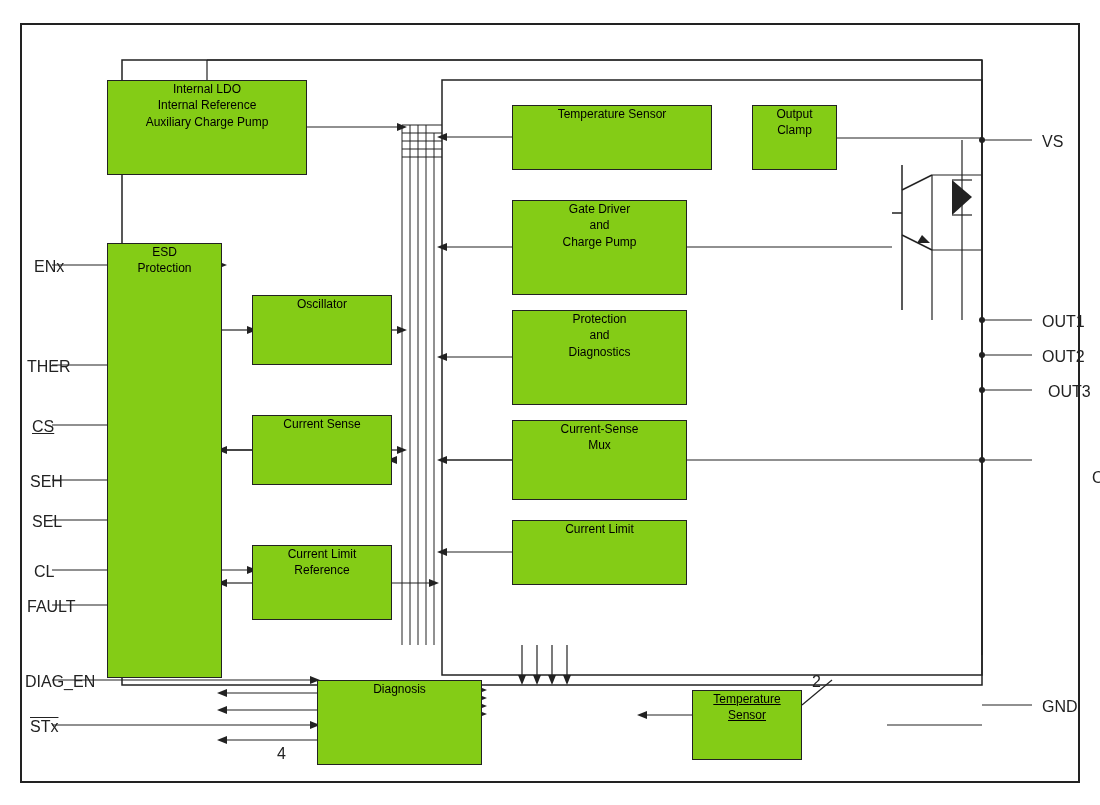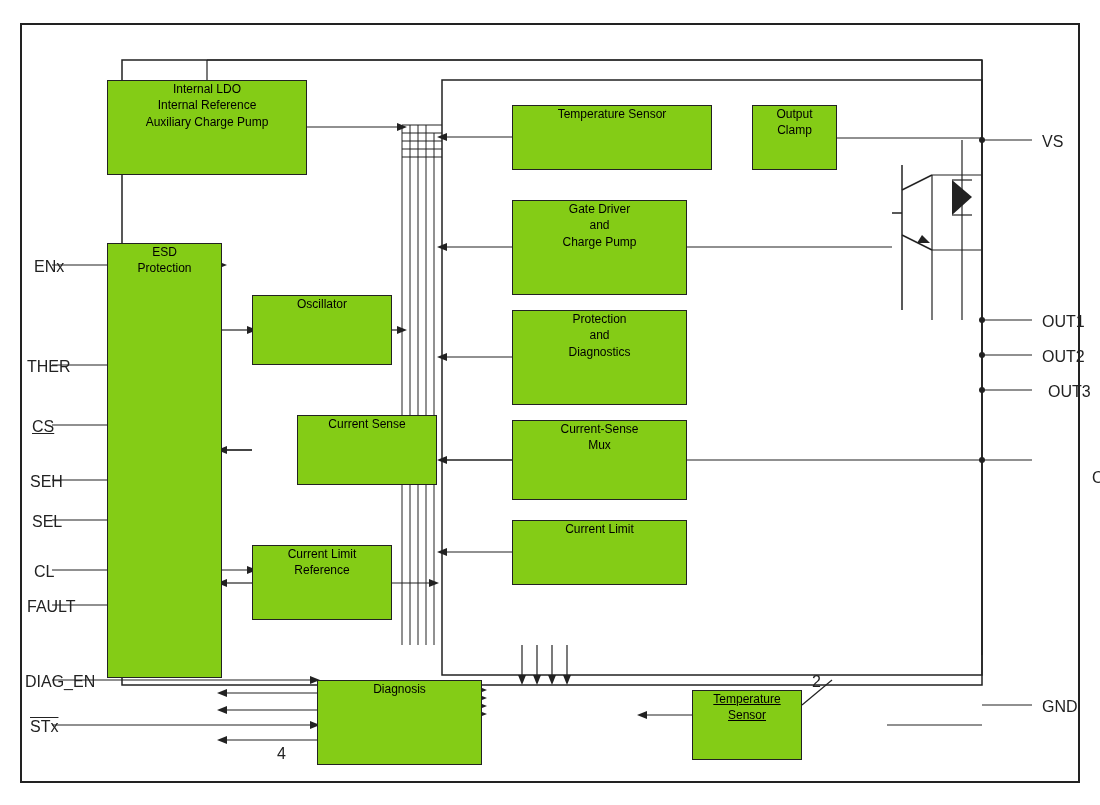--- a/index.html
+++ b/index.html
@@ -226,21 +226,21 @@
   </div>
 
   <div class="block" style="left:85px; top:195px; width:115px; height:435px;margin-top:23px;">
     <span>ESD<br>Protection</span>
   </div>
 
   <div class="block" style="left:230px; top:270px; width:140px; height:70px;">
     <span>Oscillator</span>
   </div>
 
-  <div class="block" style="left:230px; top:390px; width:140px; height:70px;margin-left:45px;">
+  <div class="block" style="left:230px; top:390px; width:140px; height:70px;">
     <span>Current Sense</span>
   </div>
 
   <div class="block" style="left:230px; top:520px; width:140px; height:75px;">
     <span>Current Limit<br>Reference</span>
   </div>
 
   <div class="block" style="left:490px; top:80px; width:200px; height:65px;">
     <span>Temperature Sensor</span>
   </div>

